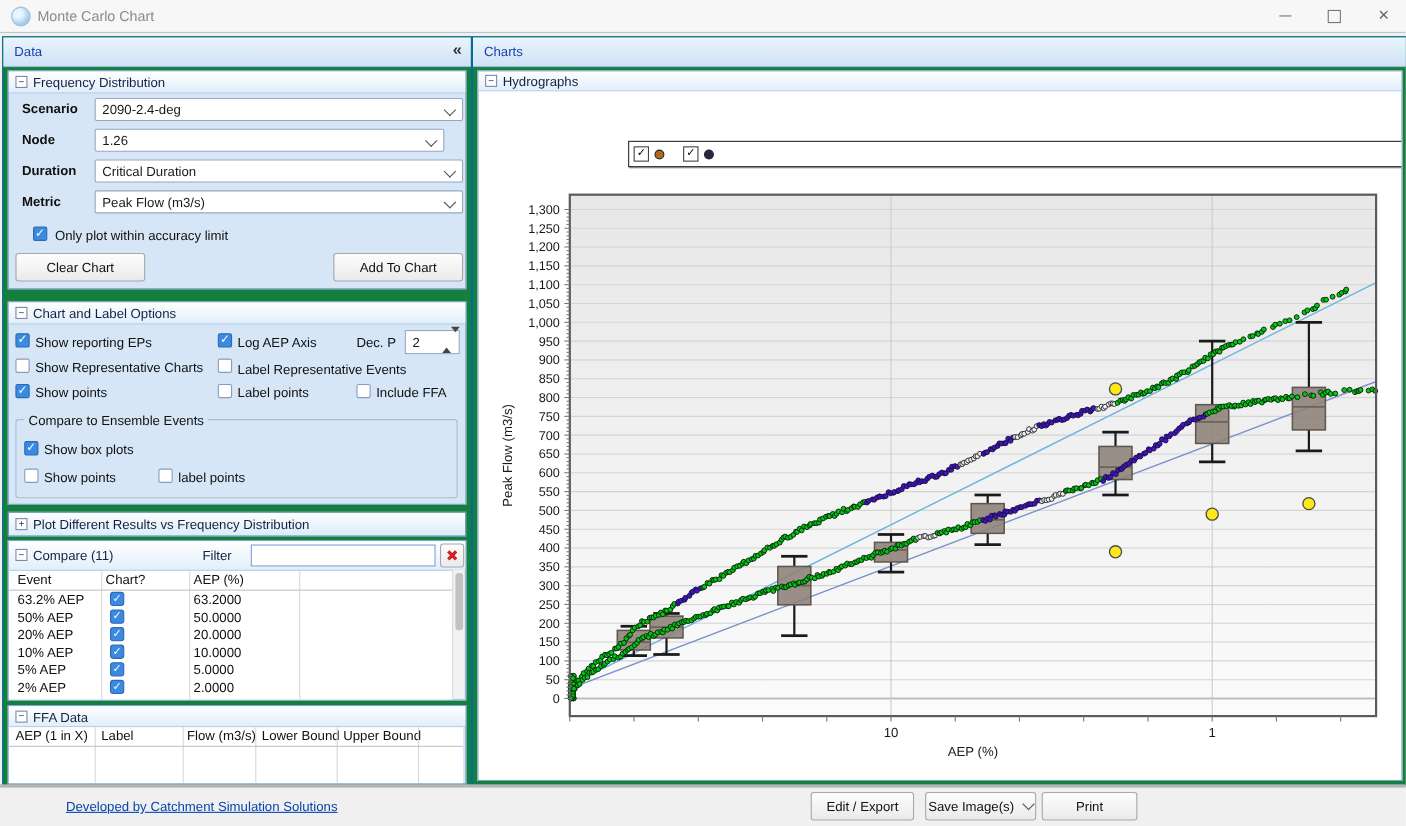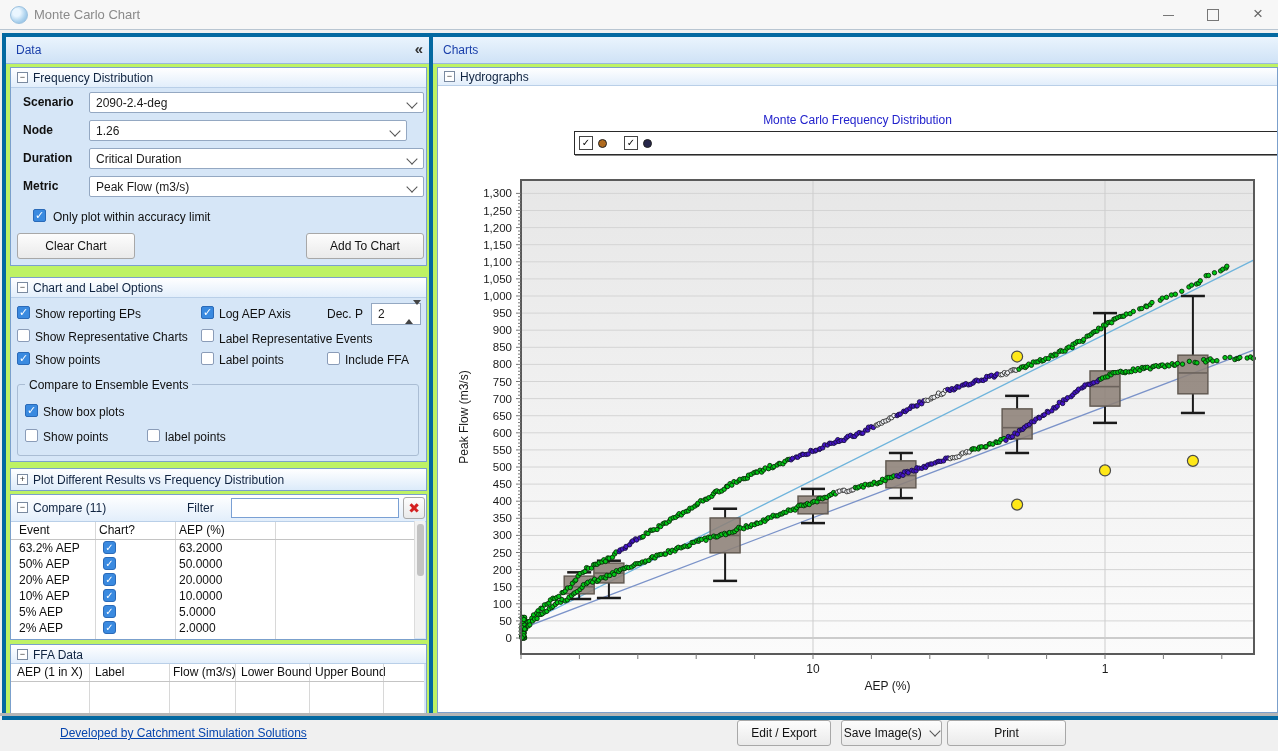--- a/index.html
+++ b/index.html
@@ -10,21 +10,21 @@
   
   .titlebar{left:0;top:0;width:1278px;height:29px;background:#f7f7f7;border-bottom:1px solid #b9c6d2}
   .titlebar .app-title{position:absolute;left:34px;top:7px;color:#8a8a8a;font-size:13px}
   .app-icon{position:absolute;left:10px;top:6px;width:16px;height:16px;border-radius:50%;
             background:radial-gradient(circle at 35% 35%,#eaf6ff 25%,#aed3ee 60%,#7fb4dd 100%);
             border:1px solid #9cc2e0}
   .wbtn{position:absolute;top:0;width:34px;height:28px;text-align:center;color:#666;line-height:28px;font-size:15px}
   .wbtn .maxbox{display:inline-block;width:10px;height:10px;border:1px solid #777;margin-top:9px}
   .wbtn .minbar{display:inline-block;width:11px;height:1px;background:#777;vertical-align:middle}
   
-  .panel{background:#bef264;border:4px solid #0369a1}
+  .panel{background:#15803d;border:1px solid #0369a1}
   .panel-h{height:26px;background:linear-gradient(180deg,#eaf4fd,#cfe2f6);border-bottom:1px solid #9ab8dc;position:relative}
   .panel-h .ph-label{position:absolute;left:10px;top:6px;color:#1a3faa;font-size:12px}
   .collapse-arrows{position:absolute;right:8px;top:3px;font-size:15px;color:#333;font-weight:bold;cursor:pointer}
   
   .section{position:absolute;border:1px solid #7ba0cc;background:#d6e6f7}
   .sec-h{height:19px;background:linear-gradient(180deg,#ffffff,#e2eefb);border-bottom:1px solid #b9cfe8;position:relative}
   .sec-h .sh-label{position:absolute;left:22px;top:3px;color:#0f2340;font-size:12px}
   .toggle{position:absolute;left:6px;top:4px;width:11px;height:11px;border:1px solid #7a8aa0;background:#fff;
           font-size:9px;line-height:9px;text-align:center;color:#333;box-sizing:border-box;cursor:pointer}
   .hdr-only{background:linear-gradient(180deg,#ffffff,#dcebfa);border:1px solid #7ba0cc}
@@ -240,21 +240,20 @@
 
 <div class="abs panel" style="left:429px;top:33px;width:849px;height:679px">
   <div class="panel-h">
     <span class="ph-label">Charts</span>
   </div>
   <div class="section" style="left:4px;top:30px;width:839px;height:644px;background:#fff;overflow:hidden">
     <div class="sec-h" style="height:17px">
       <span class="toggle" style="top:3px">−</span>
       <span class="sh-label" style="top:2px">Hydrographs</span>
     </div>
-    <div class="chart-title" style="left:0;top:45px;width:839px">Monte Carlo Frequency Distribution</div>
     <div class="legend" style="left:136px;top:63px;width:720px">
       <span class="leg-item">
         <span class="leg-cb">✓</span>
         <span class="leg-dot" id="legdot0" style="background: rgb(176, 106, 30);"></span>
       </span>
       <span class="leg-item">
         <span class="leg-cb">✓</span>
         <span class="leg-dot" id="legdot1" style="background: rgb(38, 38, 74);"></span>
       </span>
     </div>
@@ -1218,13 +1217,13 @@
   </div>
 </div>
 
 <div class="footer-sep"></div>
 <a class="link" style="left:60px;top:726px">Developed by Catchment Simulation Solutions</a>
 <div class="btn" style="left:737px;top:720px;width:94px;height:26px;line-height:24px">Edit / Export</div>
 <div class="btn" style="left:841px;top:720px;width:101px;height:26px;line-height:24px">
   <span>Save Image(s)</span>
   <span class="chev" style="position:static;display:inline-block;margin-left:6px;margin-bottom:2px"></span>
 </div>
-<div class="btn" style="left:947px;top:720px;width:119px;height:26px;line-height:24px">Print</div>
+<div class="btn" style="left:947px;top:720px;width:87px;height:26px;line-height:24px">Print</div>
 
 </body></html>

